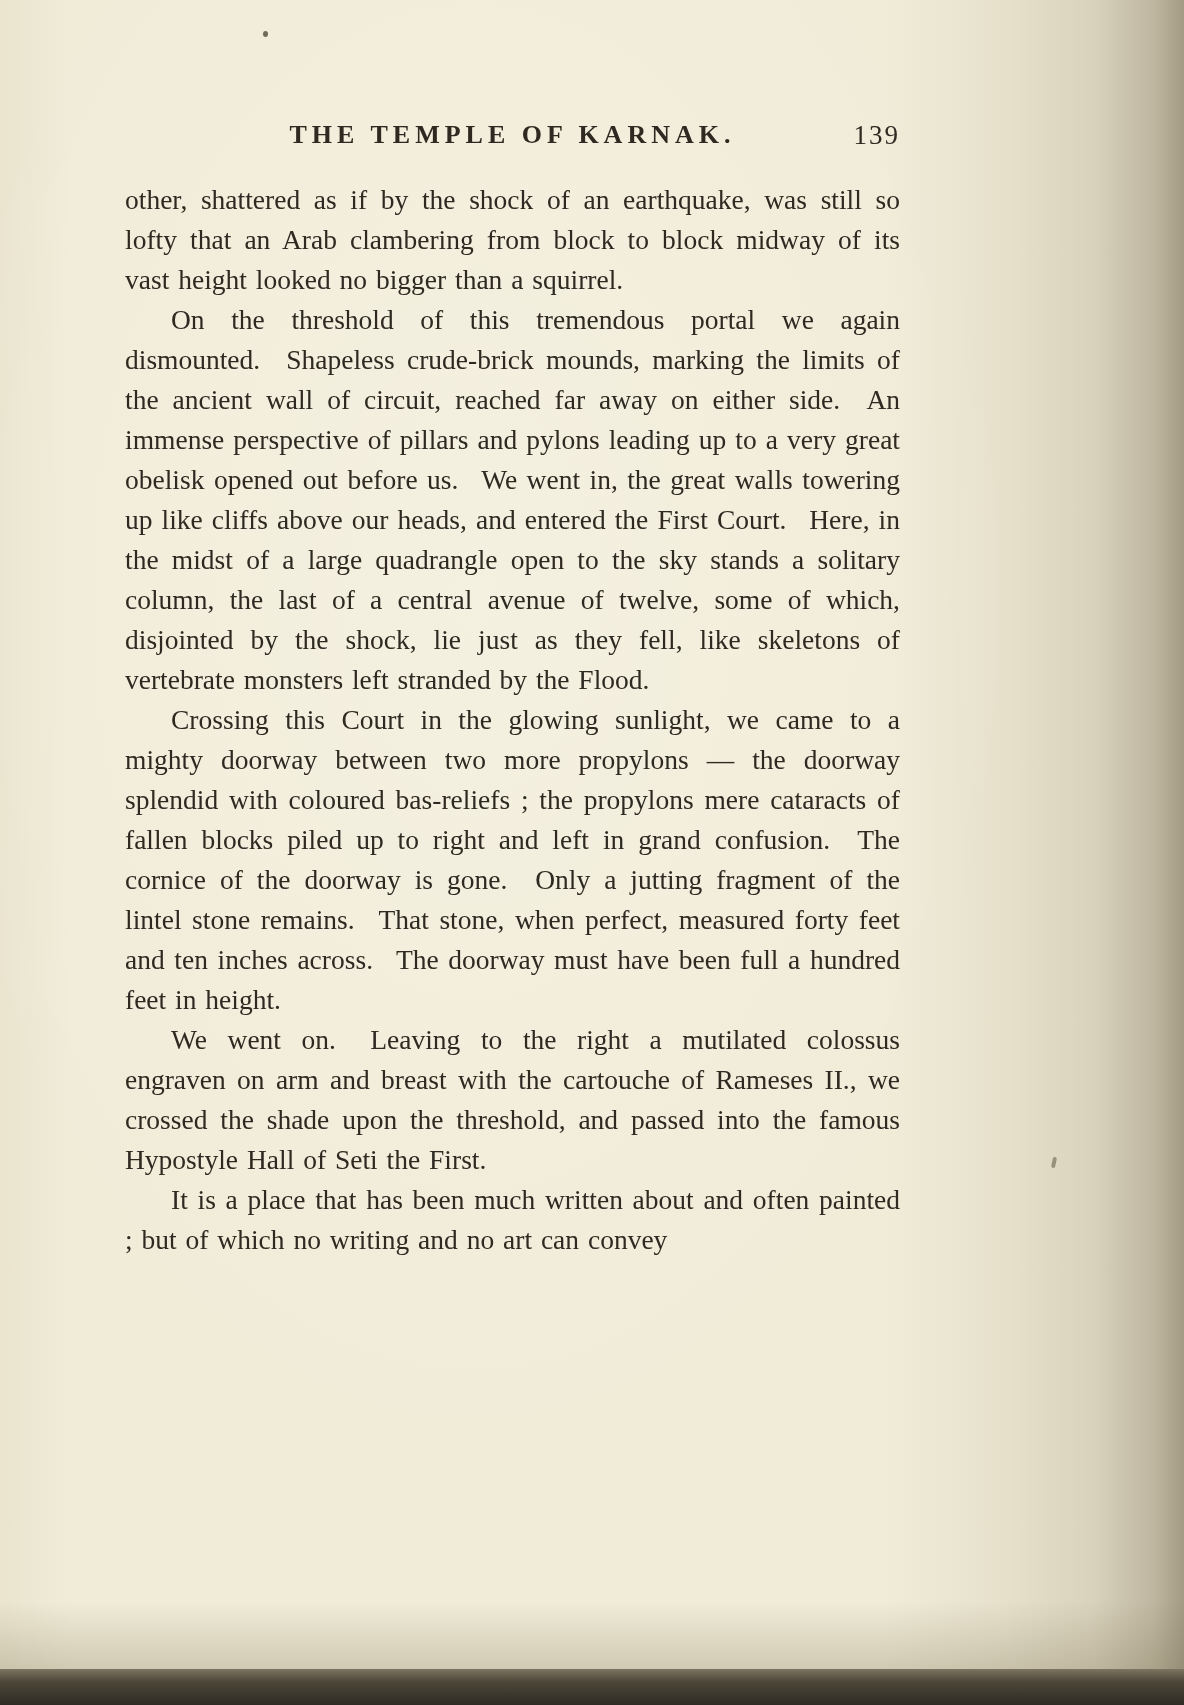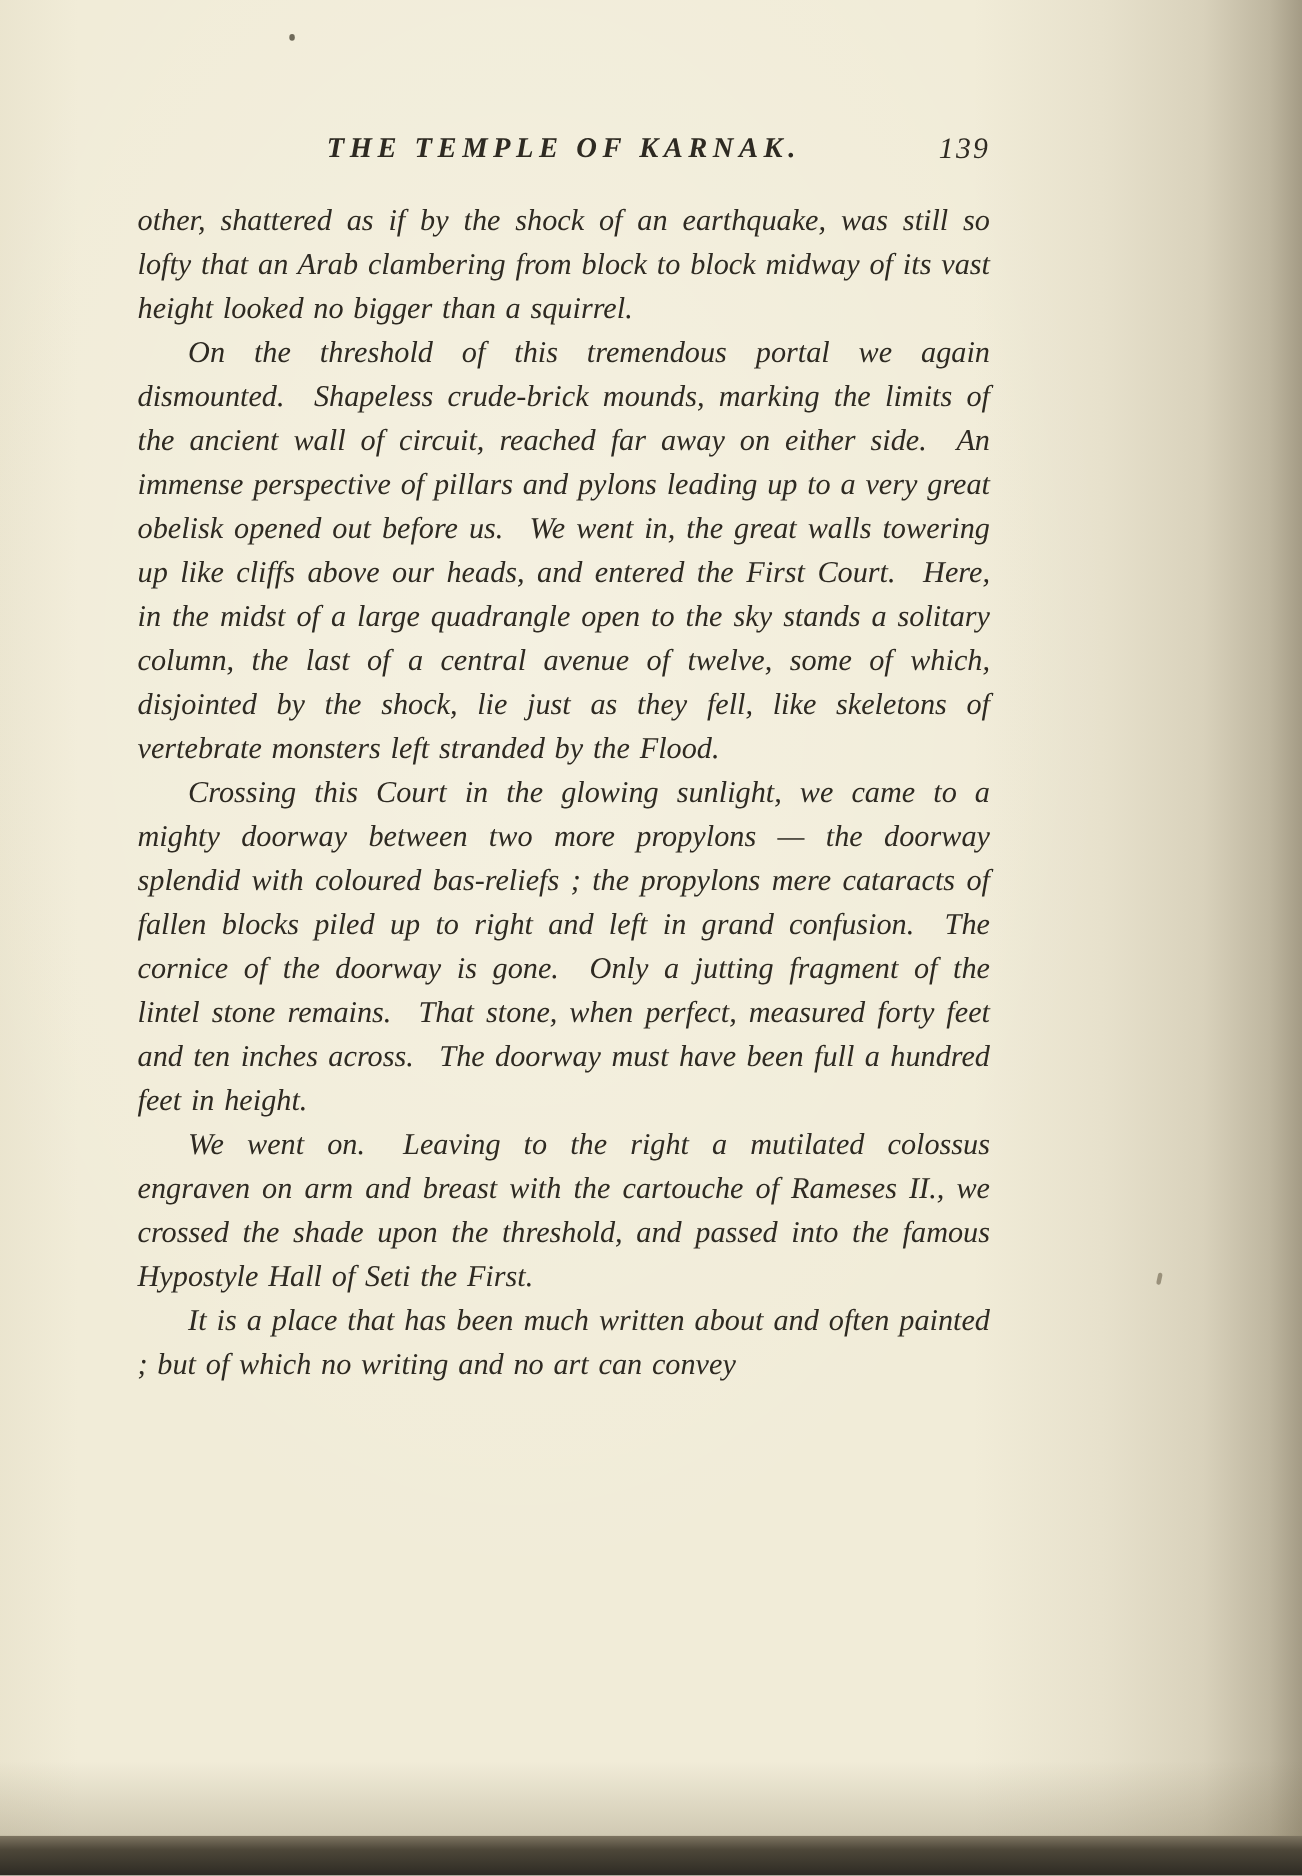--- a/index.html
+++ b/index.html
@@ -7,21 +7,20 @@
 
   .page {
     position: relative;
     width: 1184px;
     height: 1705px;
     margin: 0 auto;
     background: #f1ecd8;
     overflow: hidden;
     font-family: "Liberation Serif", "DejaVu Serif", serif;
     color: #2e2a22;
-    font-style: italic;
   }
 
   
   .paper-tone {
     position: absolute;
     inset: 0;
     background: radial-gradient(ellipse at 40% 35%, rgba(255,255,252,0.25) 0%, rgba(255,255,252,0) 55%),
                 linear-gradient(to right, rgba(205,195,165,0.18) 0%, rgba(205,195,165,0) 6%);
     pointer-events: none;
   }

